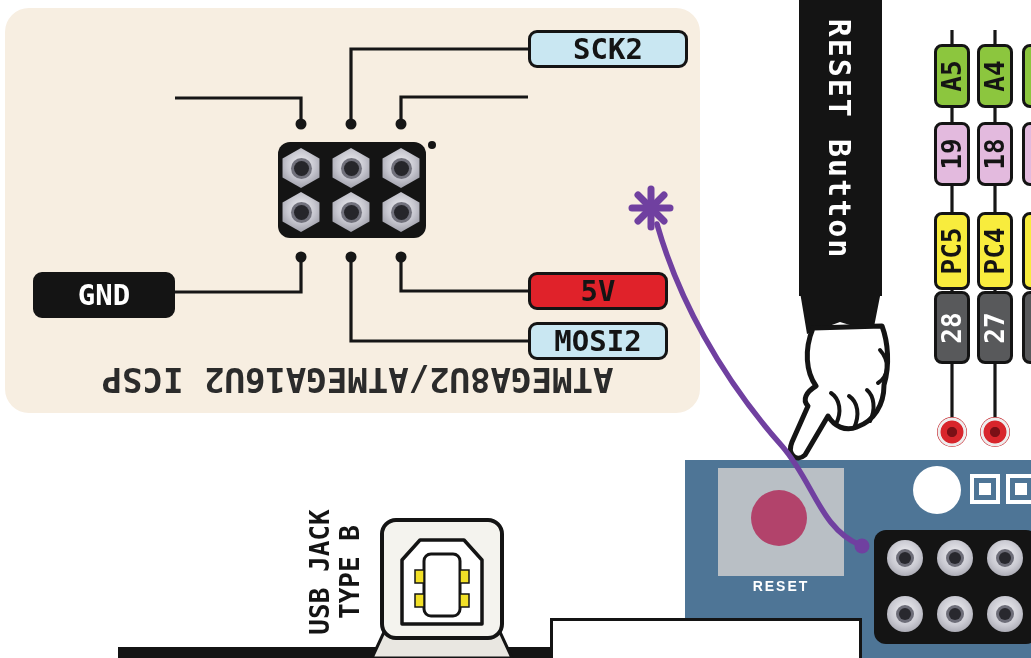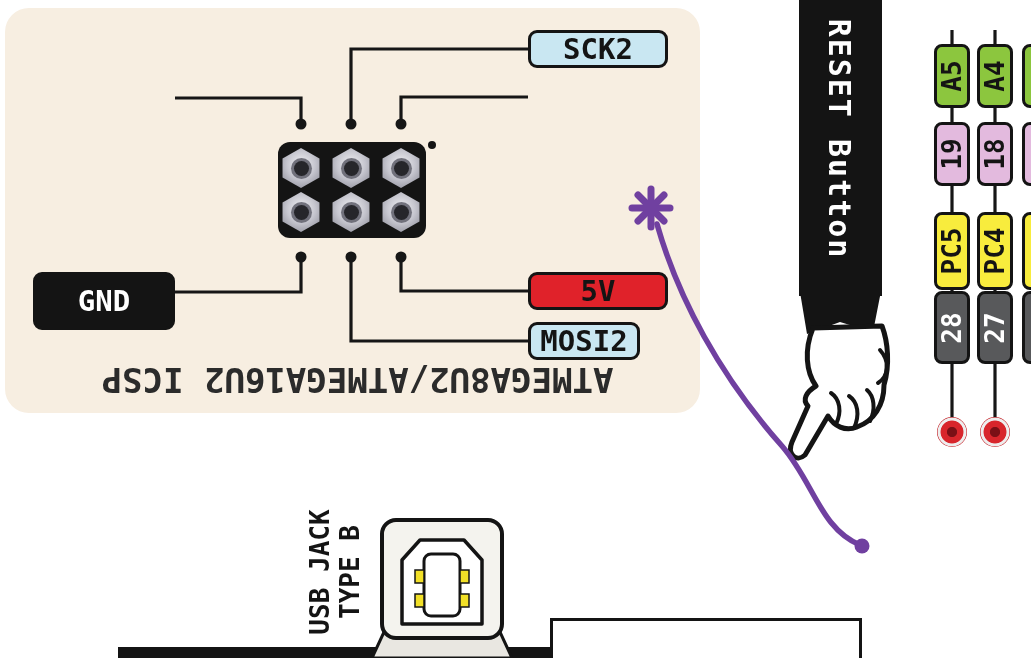--- a/index.html
+++ b/index.html
@@ -106,24 +106,24 @@
     <g fill="#161616">
       <circle cx="301" cy="124" r="5.5"></circle>
         <circle cx="351" cy="124" r="5.5"></circle>
         <circle cx="401" cy="124" r="5.5"></circle>
       <circle cx="301" cy="257" r="5.5"></circle>
         <circle cx="351" cy="257" r="5.5"></circle>
         <circle cx="401" cy="257" r="5.5"></circle>
     </g>
   </svg>
 
-  <div class="plabel blue" style="left:528px;top:30px;width:140px;">SCK2</div>
-  <div class="plabel black-label" style="left:33px;top:272px;width:142px;height:58px;">GND</div>
+  <div class="plabel blue" style="left:528px;top:30px;width:160px;">SCK2</div>
+  <div class="plabel black-label" style="left:33px;top:272px;width:142px;height:46px;">GND</div>
   <div class="plabel red-label" style="left:528px;top:272px;width:140px;">5V</div>
-  <div class="plabel blue" style="left:528px;top:322px;width:112px;">MOSI2</div>
+  <div class="plabel blue" style="left:528px;top:322px;width:140px;">MOSI2</div>
 
   <div class="abs icsp-header">
     <div class="hexpin hp1"></div>
     <div class="hexpin hp2"></div>
     <div class="hexpin hp3"></div>
     <div class="hexpin hp4"></div>
     <div class="hexpin hp5"></div>
     <div class="hexpin hp6"></div>
   </div>
   <div class="abs pin1-dot"></div>
@@ -168,20 +168,37 @@
     </div>
 
   <div class="vlabel green" style="left:1022px;top:44px;height:64px;"></div>
   <div class="vlabel pink" style="left:1022px;top:122px;height:64px;"></div>
   <div class="vlabel pyellow" style="left:1022px;top:212px;height:78px;"></div>
   <div class="vlabel pgray" style="left:1022px;top:291px;height:73px;"></div>
 
   <div class="redpin" style="left:937px;top:417px;"></div>
   <div class="redpin" style="left:980px;top:417px;"></div>
 
+  <div class="abs board">
+    <div class="reset-pad">
+      <div class="reset-dot" style="left:33px;top:22px;"></div>
+    </div>
+    <div class="board-reset-label">RESET</div>
+    <div class="via"></div>
+    <div class="ledsq sq1"></div>
+    <div class="ledsq sq2"></div>
+    <div class="board-header">
+      <div class="bpin bp1"></div>
+      <div class="bpin bp2"></div>
+      <div class="bpin bp3"></div>
+      <div class="bpin bp4"></div>
+      <div class="bpin bp5"></div>
+      <div class="bpin bp6"></div>
+    </div>
+  </div>
 
   <div class="abs white-comp"></div>
   <div class="abs black-strip"></div>
 
   <svg class="abs usb-svg" width="144" height="148" viewBox="0 0 144 148">
     <path d="M2 148 L14 122 L130 122 L142 148 Z" fill="#e9e7e1" stroke="#141414" stroke-width="3"></path>
     <rect x="12" y="10" width="120" height="118" rx="14" fill="#f4f3ee" stroke="#141414" stroke-width="4"></rect>
     <path d="M32 50 L50 30 L94 30 L112 50 L112 114 L32 114 Z" fill="#ffffff" stroke="#141414" stroke-width="3.5" stroke-linejoin="round"></path>
     <rect x="54" y="44" width="36" height="62" rx="7" fill="#ffffff" stroke="#141414" stroke-width="3"></rect>
     <g fill="#f2e027" stroke="#141414" stroke-width="1.5">

